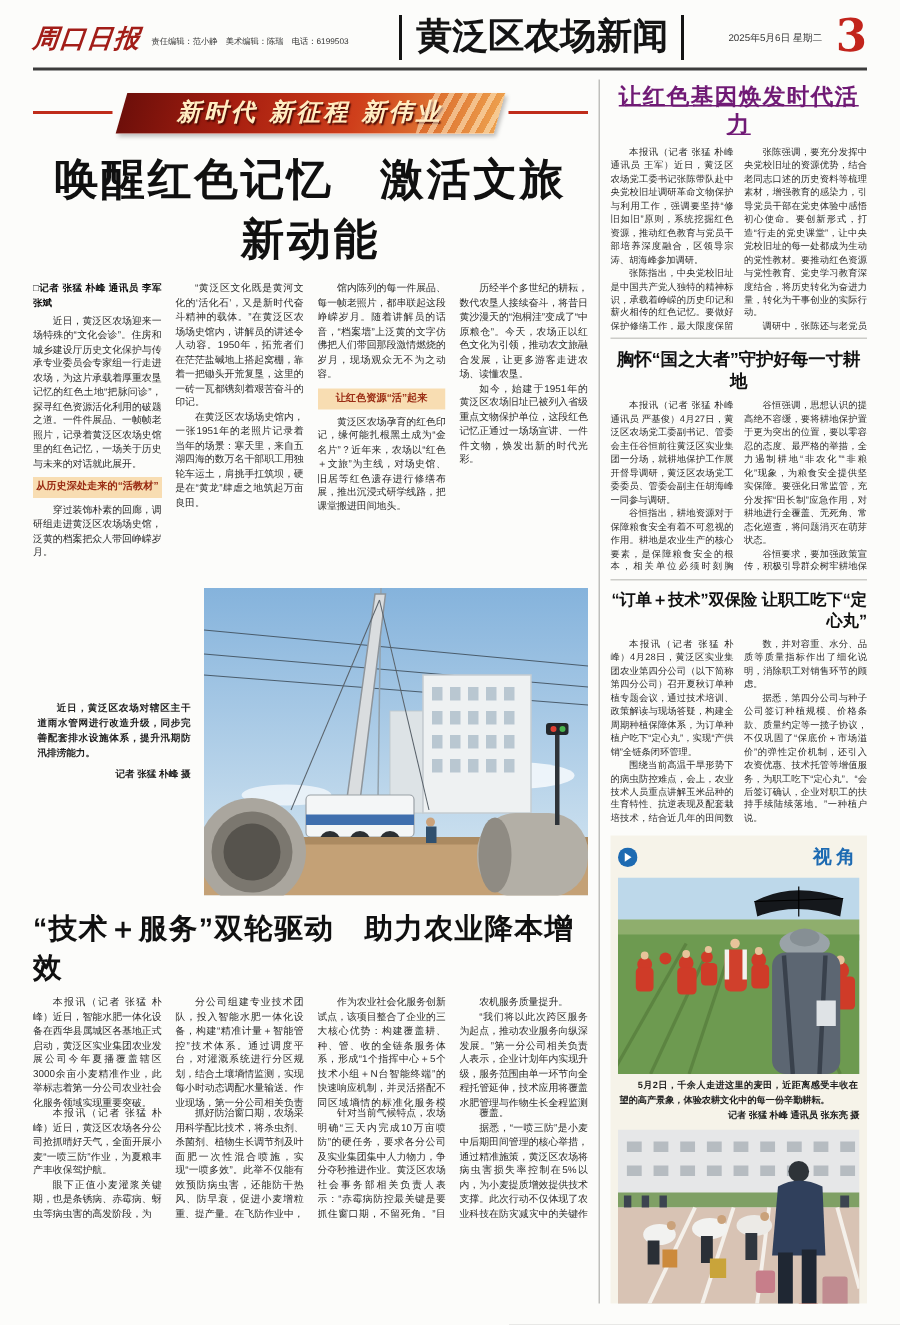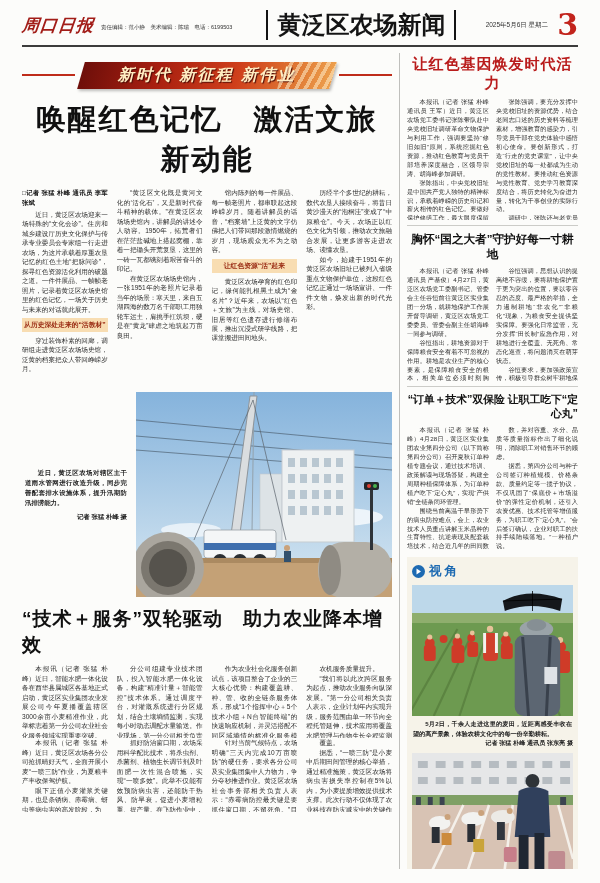--- a/index.html
+++ b/index.html
@@ -26,21 +26,21 @@
 .ribbon{width:252px;height:27px;margin:0 6px;transform:skewX(-16deg);position:relative;
   background:linear-gradient(90deg,#6e0f0a,#a81f10 30%,#cf3f1b 62%,#e07a35 86%,#eda04e);
   box-shadow:2px 2px 3px rgba(0,0,0,.25);display:flex;align-items:center;justify-content:center;}
 .ribbon::after{content:"";position:absolute;right:0;top:0;bottom:0;width:52px;
   background:repeating-linear-gradient(105deg,rgba(255,255,255,0) 0 5px,rgba(255,236,200,.55) 5px 9px);}
 .ribbon-text{transform:skewX(16deg);font-family:"DejaVu Serif",serif;font-style:italic;font-weight:bold;
   font-size:16px;color:#ffedc2;letter-spacing:2px;text-shadow:1px 1px 1px #4d0b05;white-space:nowrap;}
 
 .hl1{font-size:29px;font-weight:900;text-align:center;color:#101010;letter-spacing:2px;margin:7px 0 8px;}
 .hl2{font-size:19px;font-weight:900;text-align:left;color:#101010;letter-spacing:1px;margin:9px 0 6px;}
-.rh1{font-size:15px;font-weight:900;text-align:center;color:#b91c1c;margin:2px 0 5px;letter-spacing:1px;}
+.rh1{font-size:15px;font-weight:900;text-align:center;color:#701a75;margin:2px 0 5px;letter-spacing:1px;text-decoration:underline;}
 .rh2{font-size:11.6px;font-weight:900;text-align:center;color:#101010;margin:6px 0 5px;}
 .rh3{font-size:10.8px;font-weight:900;text-align:right;color:#101010;margin:6px 0 5px;}
 
 .cols{display:flex;gap:9px;}
 .ncol{flex:1;font-size:6.6px;line-height:1.44;text-align:justify;color:#2c2c2c;overflow:hidden;}
 .paras p{text-indent:2em;margin:0;}
 .byline{font-size:6.4px;font-weight:bold;color:#111;margin-bottom:3px;}
 .subhead{background:#f8ddb2;color:#9a2c14;font-weight:bold;font-size:6.8px;
   text-align:center;padding:2px 2px;margin:4px 0;white-space:nowrap;overflow:hidden;}
 .art1{height:201px;}
@@ -51,21 +51,21 @@
 .rdiv{border-top:1px solid #ccccc8;margin:5px 0;}
 
 .photo-row{display:flex;gap:6px;height:205px;margin:3px 0 2px;}
 .photo-cap{width:108px;display:flex;flex-direction:column;justify-content:center;
   font-size:6.4px;font-weight:bold;line-height:1.55;color:#222;text-align:justify;padding:0 3px;}
 .photo-cap .cap-text{text-indent:2em;}
 .photo-cap .cap-credit{text-align:right;margin-top:4px;font-weight:bold;}
 .big-photo{flex:1;height:100%;display:block;}
 
 .vp{background:#f6f3e9;margin-top:7px;padding:6px 5px 4px;}
-.vp-head{display:flex;align-items:center;gap:4px;margin-bottom:5px;}
+.vp-head{display:flex;align-items:center;gap:4px;margin-bottom:5px;justify-content:space-between;}
 .vp-icon{width:13px;height:13px;display:block;}
 .vp-label{color:#1d6ab2;font-weight:900;font-size:12.5px;letter-spacing:3px;}
 .vp-photo{width:100%;height:131px;display:block;}
 .vp-cap{font-size:6.1px;font-weight:bold;line-height:1.5;color:#222;text-align:justify;margin:3px 1px 1px;text-indent:2em;}
 .vp-credit{font-size:6.1px;font-weight:bold;color:#222;text-align:right;margin-bottom:5px;}
 </style>
 </head>
 <body>
 
 <div class="page">

